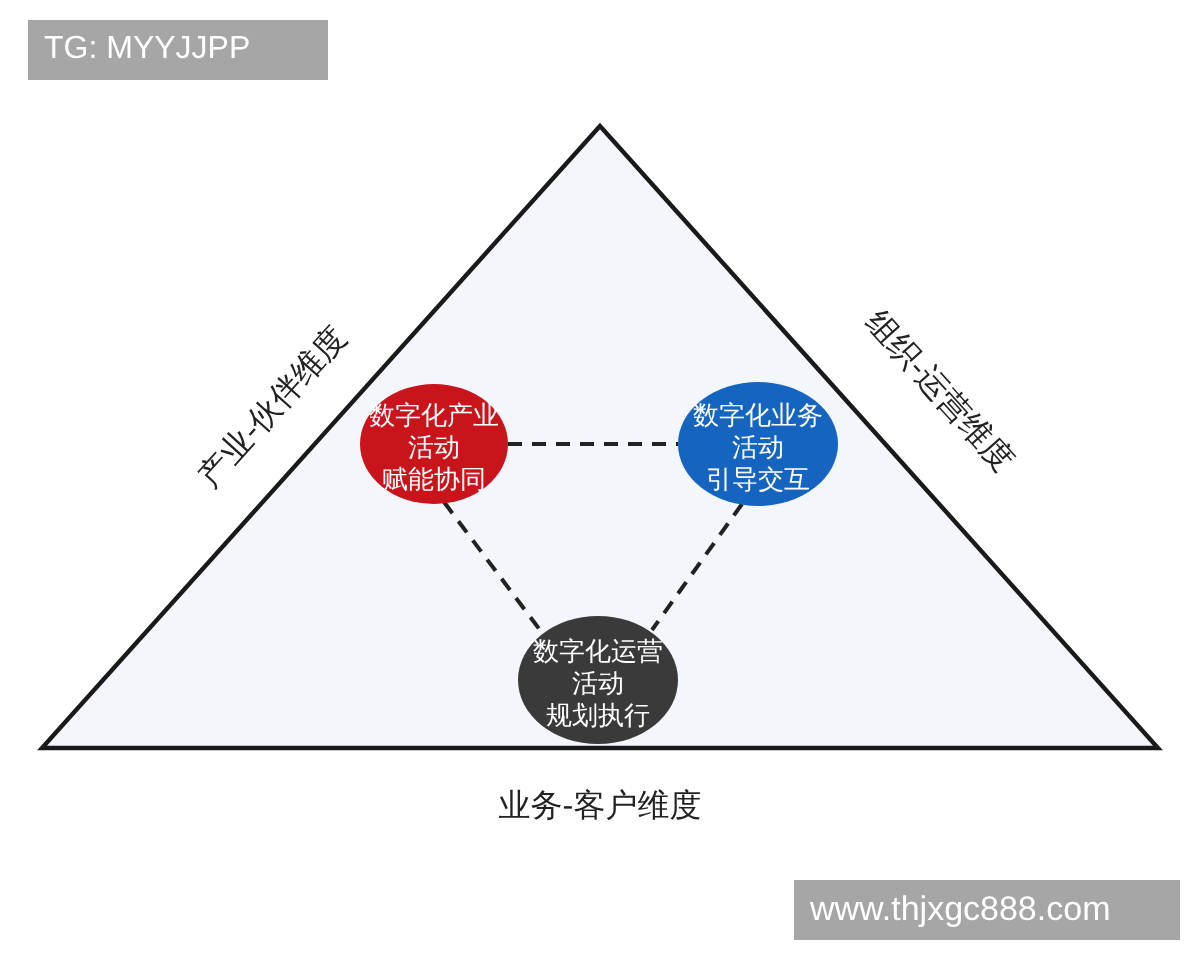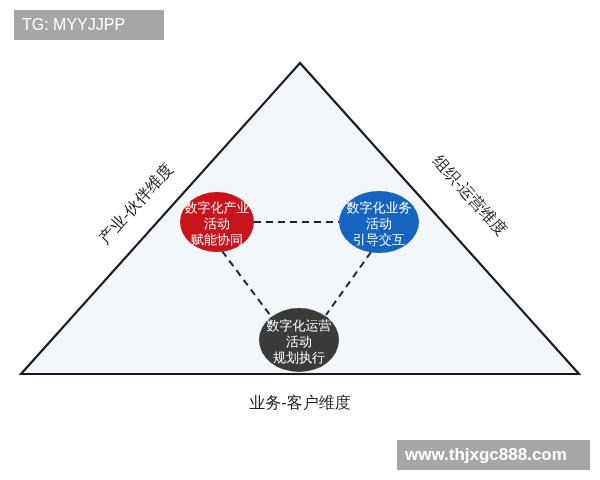--- a/index.html
+++ b/index.html
@@ -8,21 +8,21 @@
       position: relative; overflow: hidden;
       font-family: "DejaVu Serif", "Liberation Serif", serif;
     }
     .watermark {
       position: absolute; background: #a6a6a6; color: #ffffff;
       font-family: "Liberation Sans", "DejaVu Sans", sans-serif;
       font-size: 16px; line-height: 30px; padding: 0 8px;
       box-sizing: border-box; white-space: nowrap;
     }
     #wm-top { left: 14px; top: 10px; width: 150px; height: 30px; }
-    #wm-bottom { left: 397px; top: 440px; width: 193px; height: 30px; font-size: 17px; font-weight: bold; }
+    #wm-bottom { left: 397px; top: 440px; width: 193px; height: 30px; font-size: 17px; }
     svg#diagram { position: absolute; left: 0; top: 0; }
     .node-text { fill: #ffffff; font-size: 13px; font-family: "DejaVu Serif", "Liberation Serif", serif; }
     .dim-label { fill: #222222; font-size: 16px; font-family: "DejaVu Serif", "Liberation Serif", serif; }
   </style>
 </head>
 <body>
 
 <svg id="diagram" width="600" height="480" viewBox="0 0 600 480">
   <polygon points="300,63 21,374 579,374" fill="#f3f7fc" stroke="#1a1a1a" stroke-width="2.2" stroke-linejoin="miter"></polygon>
 

